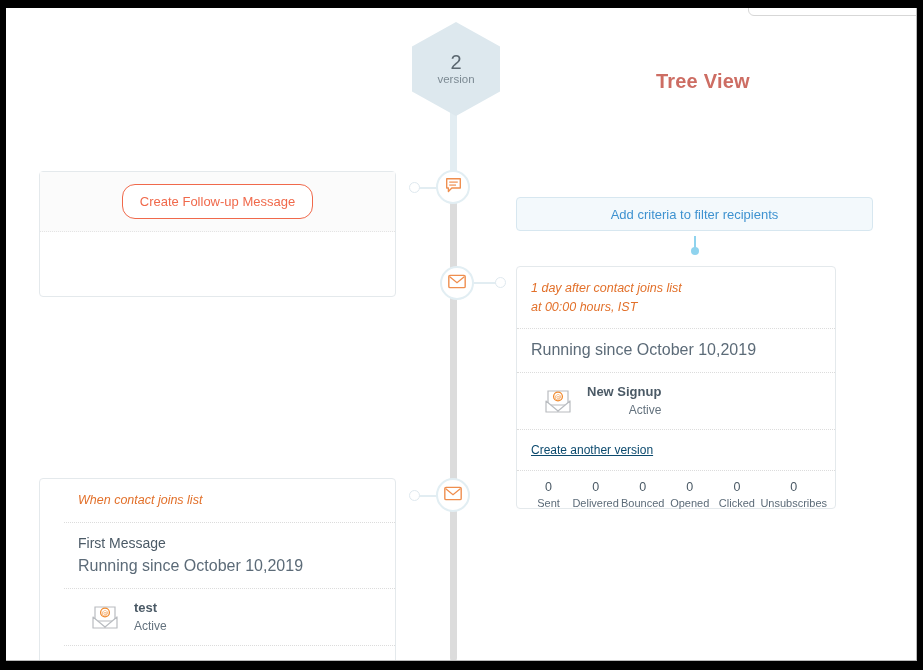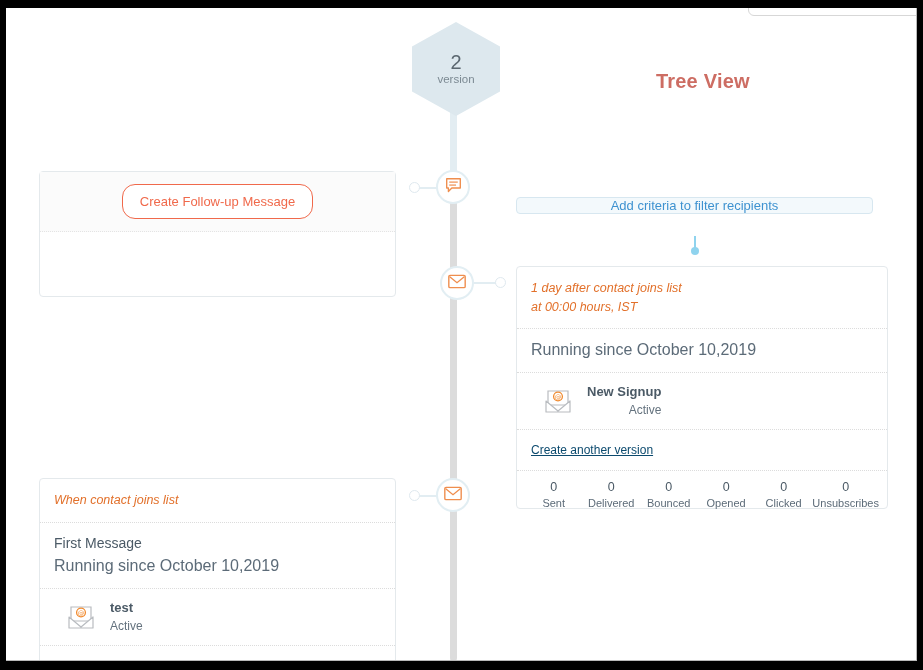--- a/index.html
+++ b/index.html
@@ -158,21 +158,21 @@
     padding: 16px 18px;
     font-size: 12.5px;
     line-height: 1.45;
     color: #4b5a66;
   }
 
   
   #add-criteria-button {
     position: absolute;
     left: 510px; top: 189px;
-    width: 357px; height: 17px;
+    width: 357px; height: 34px;
     background: #f3f9fc;
     border: 1px solid #d7e7f0;
     border-radius: 4px;
     color: #3e92d0;
     font-size: 13px;
     font-family: "Liberation Sans", sans-serif;
     cursor: pointer;
   }
   #criteria-connector-line {
     position: absolute;
@@ -182,21 +182,21 @@
   }
   #criteria-connector-dot {
     position: absolute;
     left: 685px; top: 239px;
     width: 8px; height: 8px;
     border-radius: 50%;
     background: #8fd3ee;
   }
 
   
-  #followup-card { left: 510px; top: 258px; width: 372px; height: 243px; }
+  #followup-card { left: 510px; top: 258px; width: 320px; height: 243px; }
 
   .schedule-text {
     padding: 12px 14px 11px 14px;
     font-size: 12.5px;
     font-style: italic;
     color: #e2702a;
     line-height: 1.5;
   }
   .msg-body { padding: 12px 14px 13px 14px; }
   .msg-title {
@@ -246,21 +246,21 @@
     font-size: 12.5px;
     color: #4b5a66;
     margin-bottom: 3px;
   }
   .stat-label {
     font-size: 11px;
     color: #5c6b78;
   }
 
   
-  #first-message-card { left: 33px; top: 470px; width: 357px; height: 193px; }
+  #first-message-card { left: 33px; top: 470px; width: 357px; height: 193px; padding-left: 24px; }
   #first-message-card .schedule-text { padding-bottom: 12px; }
 
   
   .env-icon { width: 34px; height: 30px; flex: none; }
 </style>
 </head>
 <body>
 
 <div id="frame">
   <div id="canvas">

